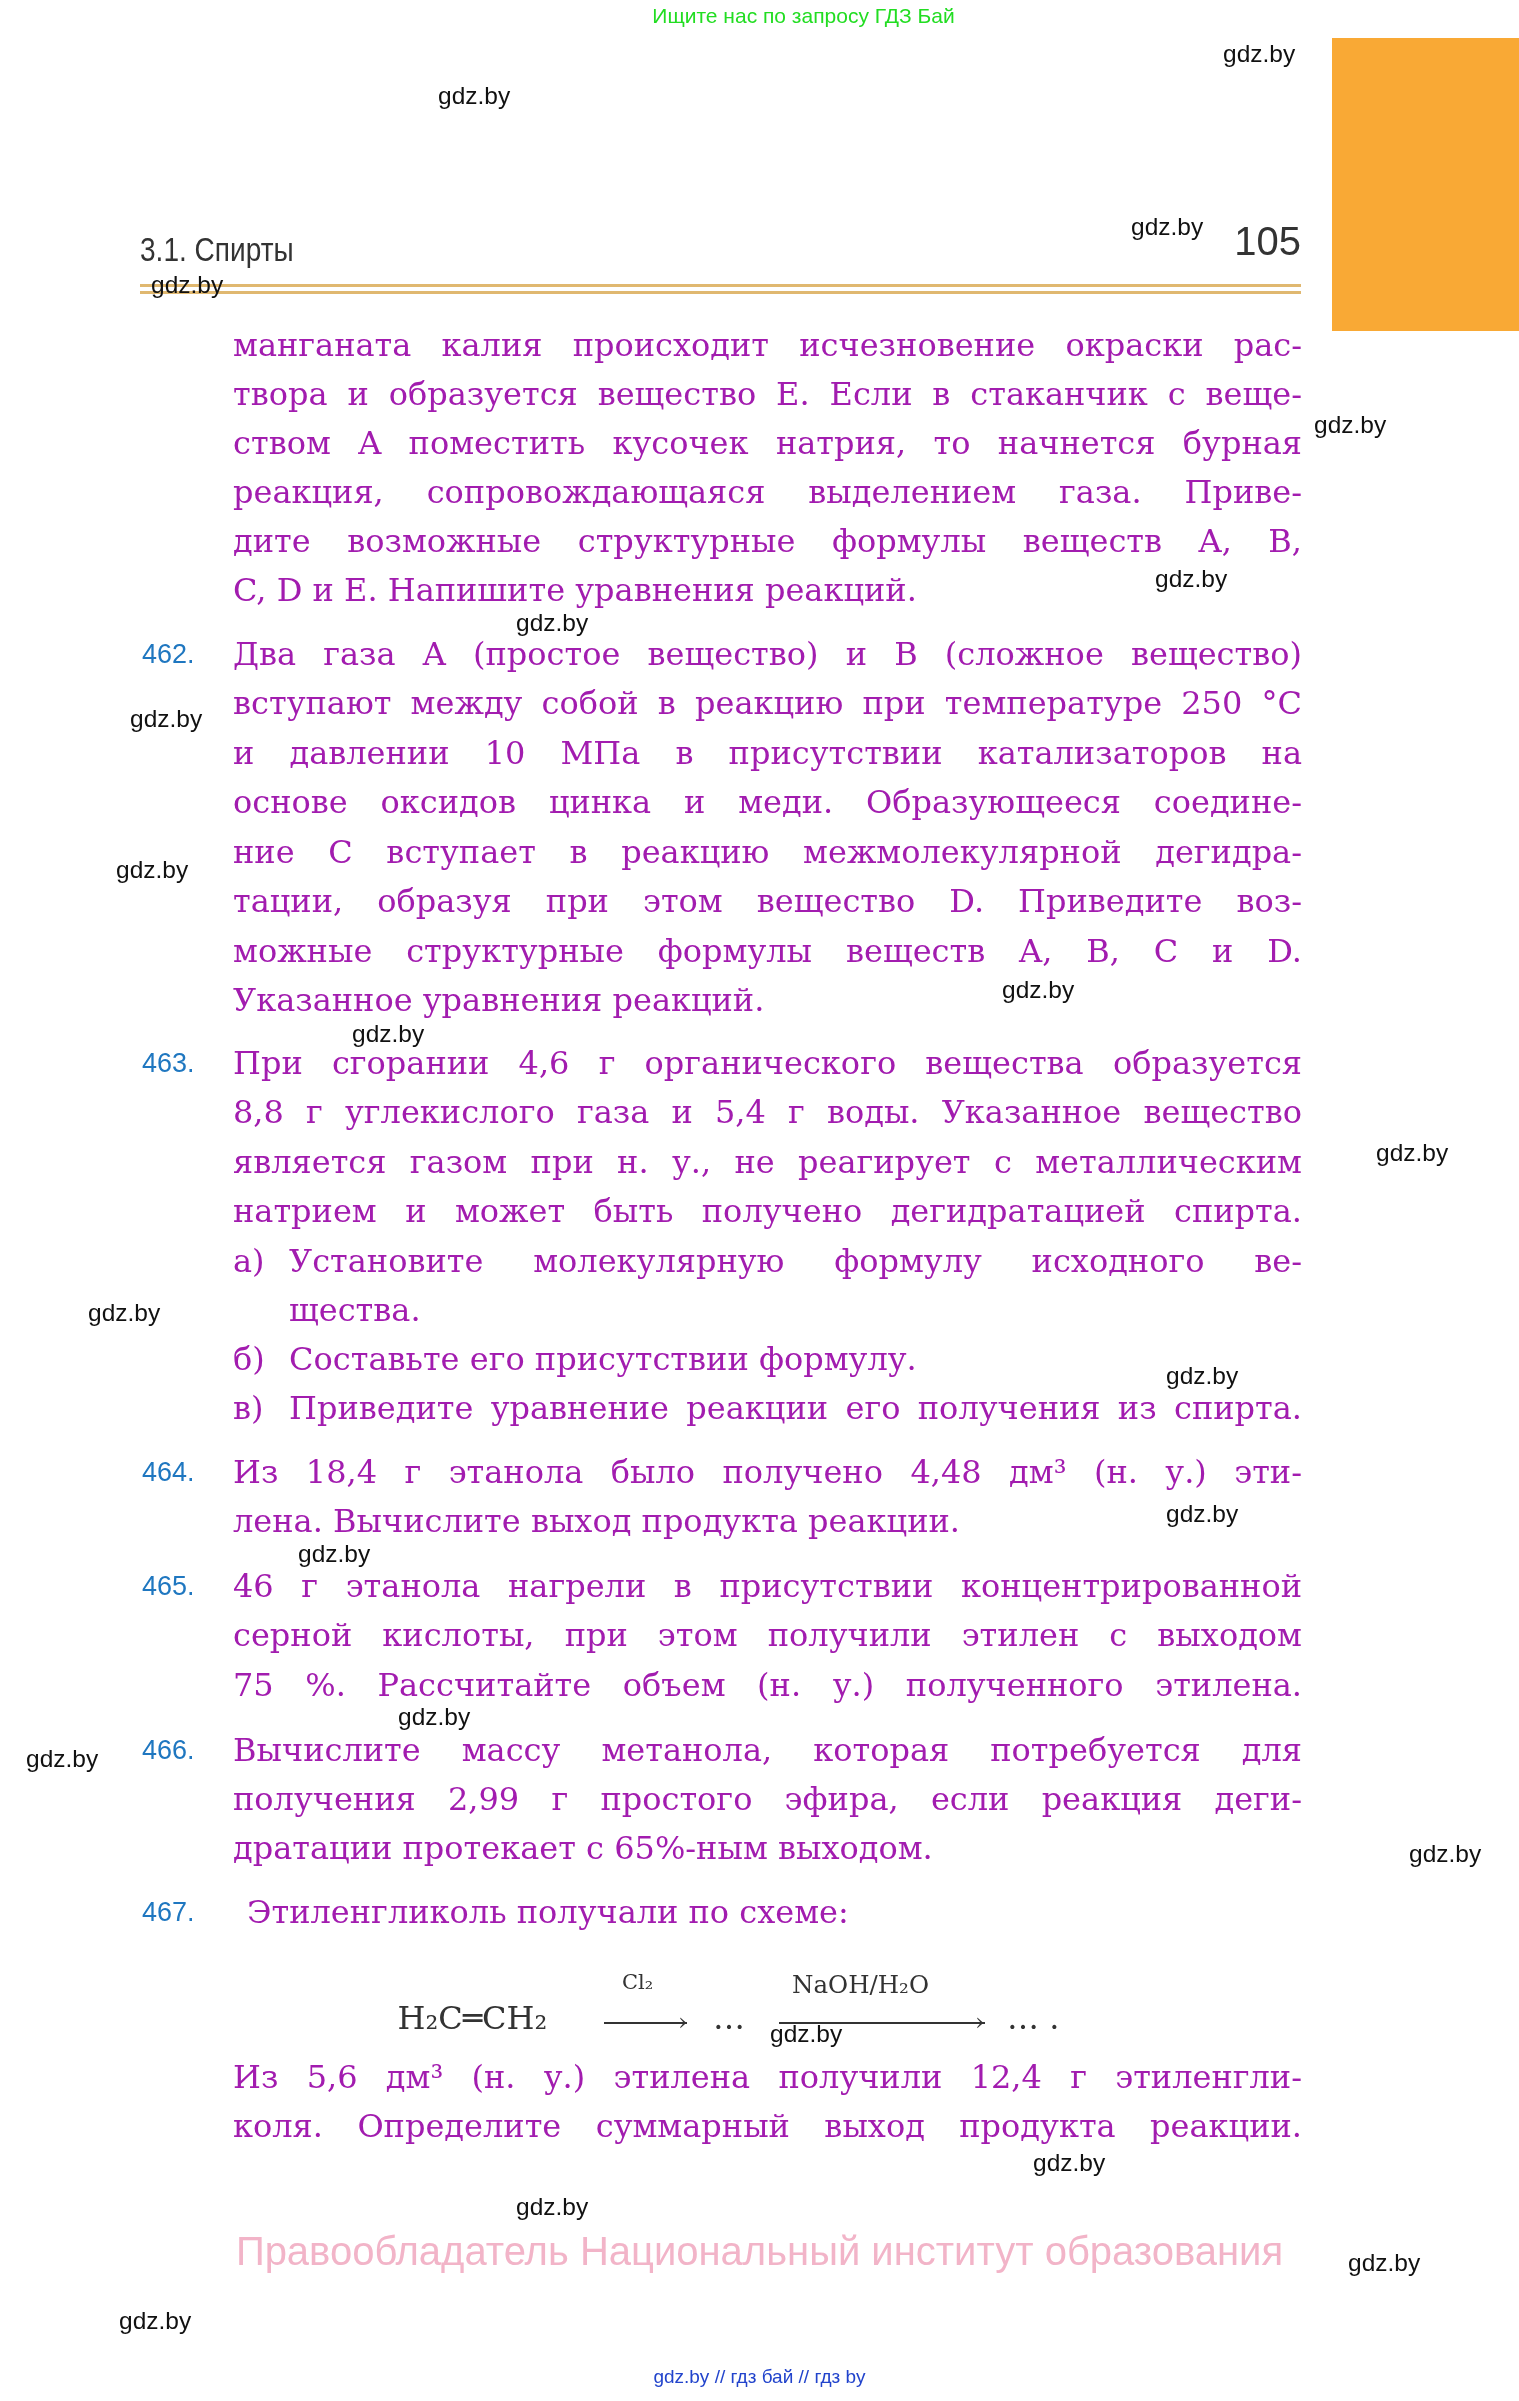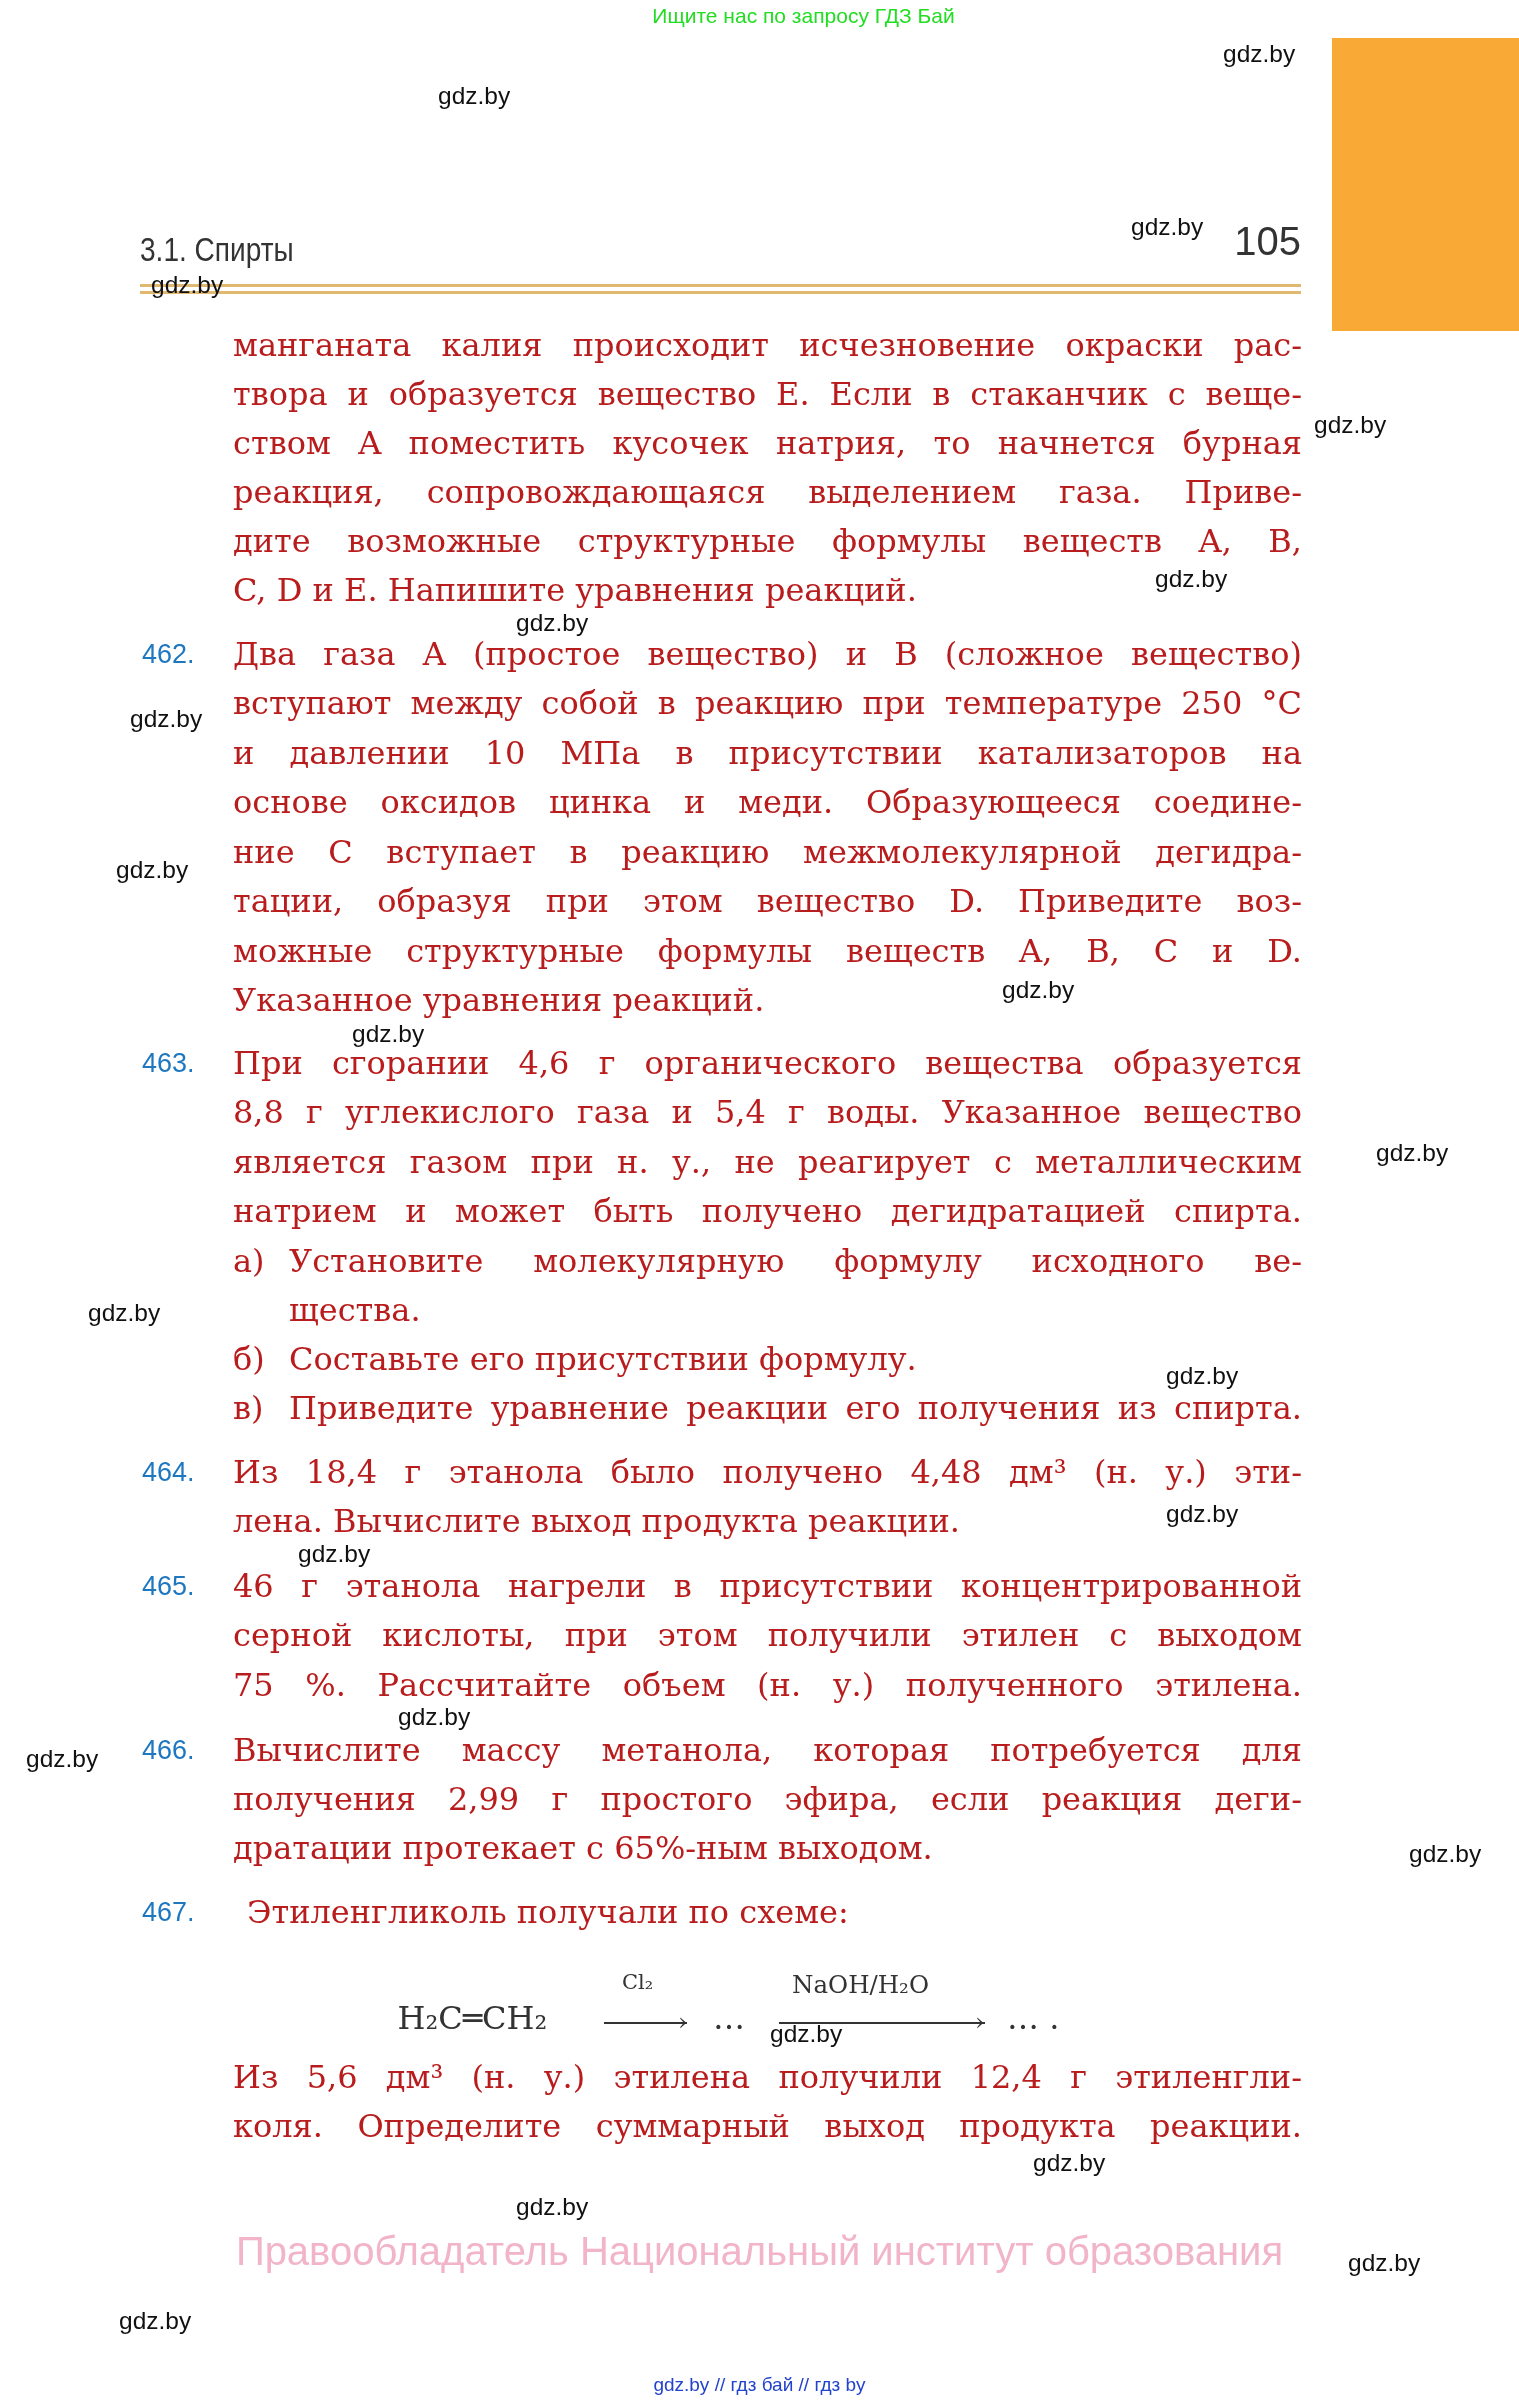--- a/index.html
+++ b/index.html
@@ -4,26 +4,26 @@
 <style>
   html, body { margin:0; padding:0; }
   body { width:1519px; height:2401px; position:relative; background:#ffffff; overflow:hidden; }
   .abs { position:absolute; }
   .top-banner { left:0; width:1519px; top:3.5px; text-align:center; color:#22dd22; font-family:"Liberation Sans", sans-serif; font-size:21px;padding-left:44px; }
   .orange-tab { left:1332px; top:38px; width:187px; height:293px; background:#f9a935; }
   .wm { font-family:"Liberation Sans", sans-serif; font-size:24.5px; color:#111; white-space:nowrap; }
   .running-head { left:140px; top:231px; font-family:"Liberation Sans", sans-serif; font-size:33px; color:#333; transform:scaleX(0.85); transform-origin:left; }
   .page-num { left:1225px; width:76px; top:219px; text-align:right; font-family:"Liberation Sans", sans-serif; font-size:40px; color:#333; }
   .rule { left:140px; width:1161px; height:2.6px; background:#e0b870; }
-  .line { left:233px; width:1069px; font-family:"DejaVu Serif", serif; font-size:32px; color:#b91c1c; white-space:nowrap; text-align:justify; text-align-last:justify; line-height:49px; height:49px; }
+  .line { left:233px; width:1069px; font-family:"DejaVu Serif", serif; font-size:32px; color:#a21caf; white-space:nowrap; text-align:justify; text-align-last:justify; line-height:49px; height:49px; }
   .line.last { text-align-last:left; }
   .pnum { left:142px; font-family:"Liberation Sans", sans-serif; font-weight:normal; font-size:27px; color:#1f77c0; line-height:49px; }
   .formula { left:394px; top:1980px; width:700px; height:70px; font-family:"DejaVu Serif", serif; font-size:32px; color:#333; }
   .pink { left:0; width:1519px; top:2229px; text-align:center; font-family:"Liberation Sans", sans-serif; font-size:40px; color:#f2b4c8; }
-  .footer { left:0; width:1519px; top:2366px; text-align:center; font-family:"Liberation Sans", sans-serif; font-size:19px; color:#2244cc;margin-top:8px; }
+  .footer { left:0; width:1519px; top:2366px; text-align:center; font-family:"Liberation Sans", sans-serif; font-size:19px; color:#2244cc; }
 </style>
 </head>
 <body>
 
 <div class="abs top-banner">Ищите нас по запросу ГДЗ Бай</div>
 <div class="abs orange-tab"></div>
 
 <div class="abs running-head">3.1. Спирты</div>
 <div class="abs page-num">105</div>
 <div class="abs rule" style="top:284px"></div>

